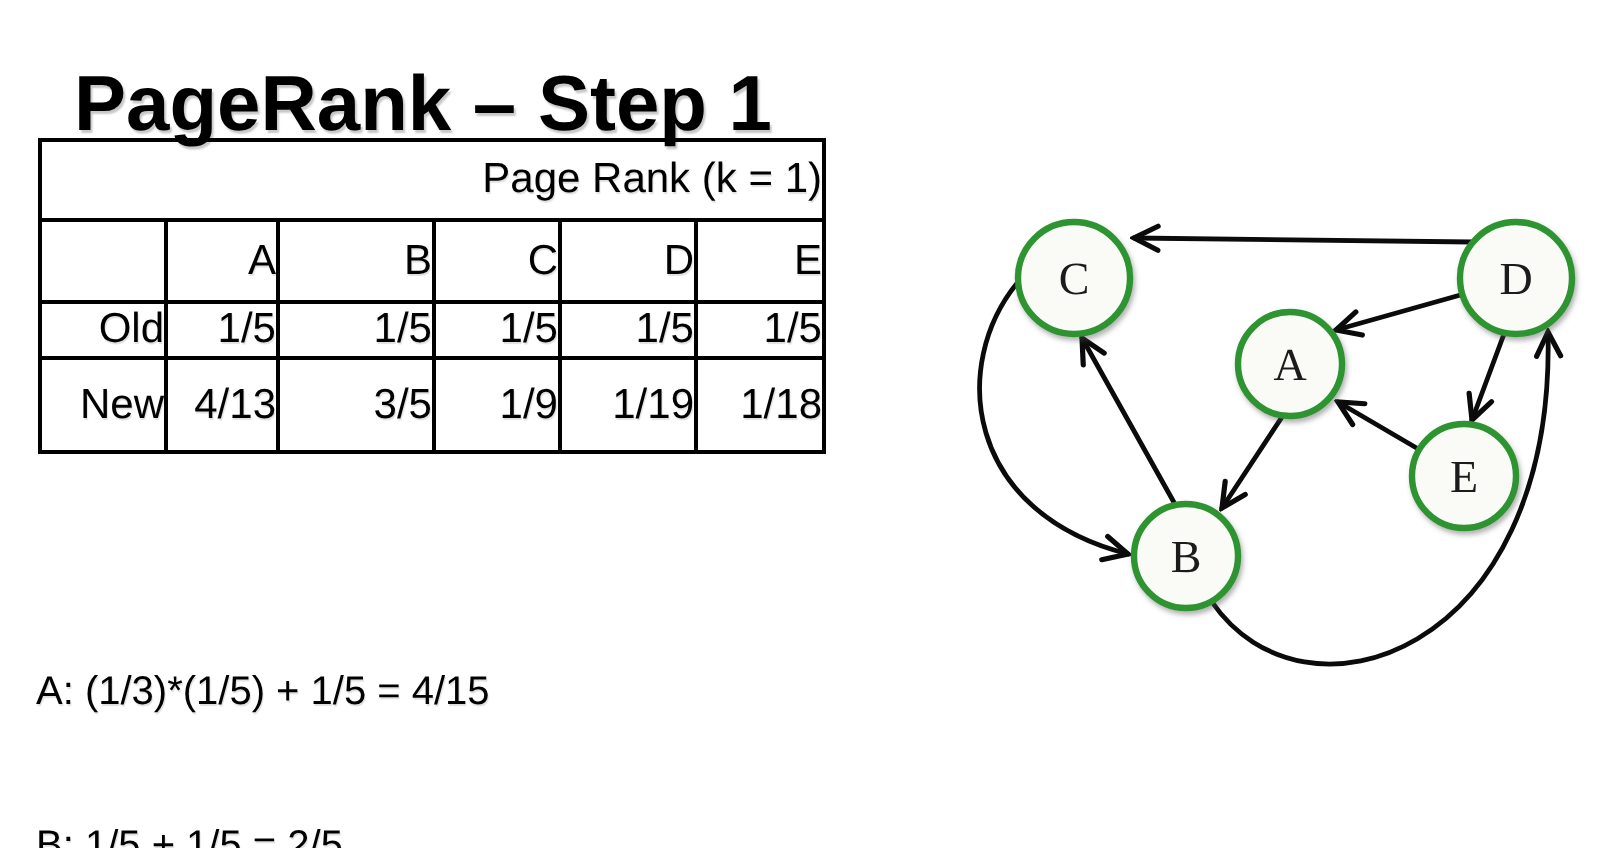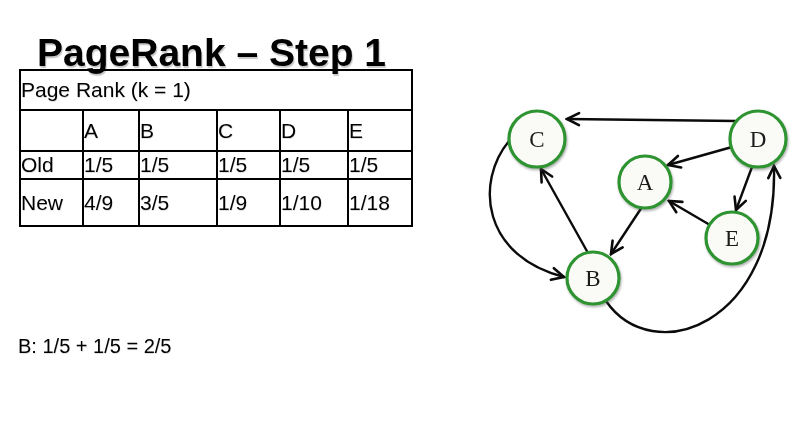--- a/index.html
+++ b/index.html
@@ -23,21 +23,21 @@
     margin-left: 37px;
   }
   table.pr {
     position: absolute;
     left: 19px; top: 69px;
     border-collapse: collapse;
     table-layout: fixed;
   }
   table.pr td {
     border: 2px solid #000;
-    text-align: left;
+    text-align: right;
     vertical-align: middle;
     font-size: 21px;
     padding: 0;
     text-shadow: 0.5px 1px 0.5px rgba(0,0,0,0.12);
   }
   .formulas {
     position: absolute;
     left: 18px; top: 283px;
     font-size: 20px;
     line-height: 25.5px;
@@ -95,30 +95,31 @@
   <tr style="height:28px">
     <td>Old</td>
     <td>1/5</td>
     <td>1/5</td>
     <td>1/5</td>
     <td>1/5</td>
     <td>1/5</td>
   </tr>
   <tr style="height:47px">
     <td>New</td>
-    <td>4/9</td>
+    <td>4/13</td>
     <td>3/5</td>
     <td>1/9</td>
-    <td>1/10</td>
+    <td>1/19</td>
     <td>1/18</td>
   </tr>
 </tbody>
   </table>
 
 <div class="formulas">
+  <div>A: (1/3)*(1/5) + 1/5 = 4/15</div>
   <div>B: 1/5 + 1/5 = 2/5</div>
   
   
   
 </div>
 
 <svg class="graph" width="373" height="364" viewBox="0 0 373 364">
   <defs>
     <marker id="arrow" markerUnits="userSpaceOnUse" markerWidth="16" markerHeight="16" viewBox="0 0 16 16" refX="14" refY="8" orient="auto">
       <path d="M2,2 L14,8 L2,14" fill="none" stroke="#0b0b0b" stroke-width="2.6" stroke-linecap="round" stroke-linejoin="miter"></path>

